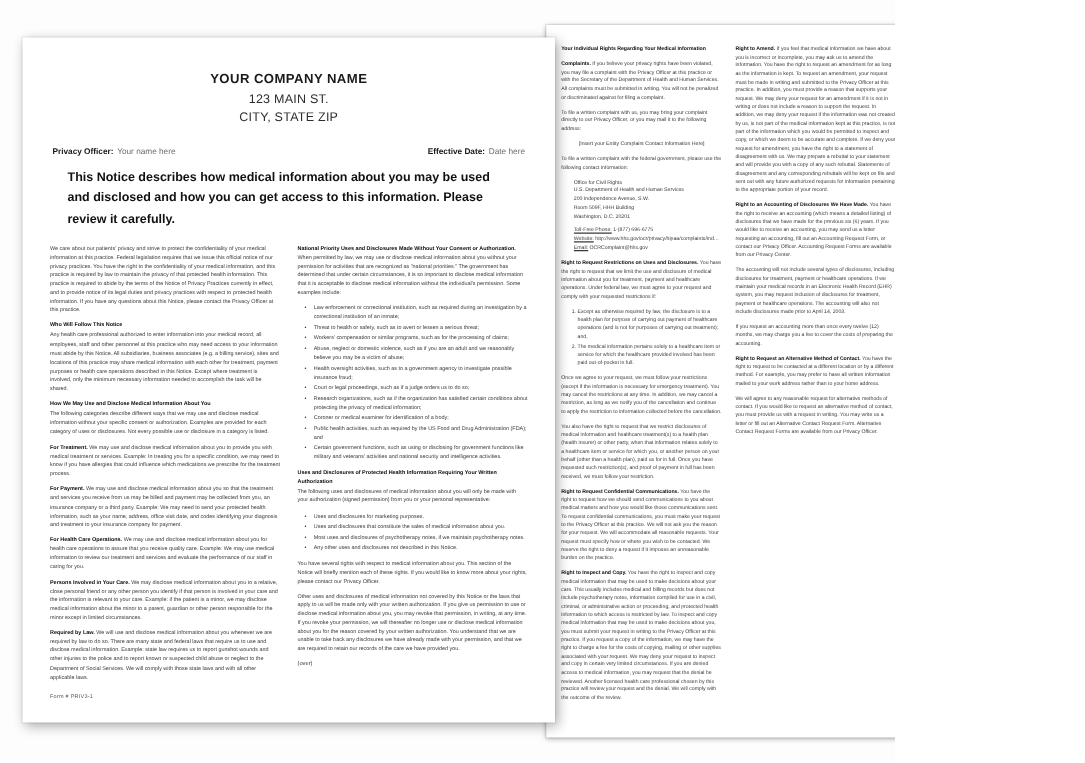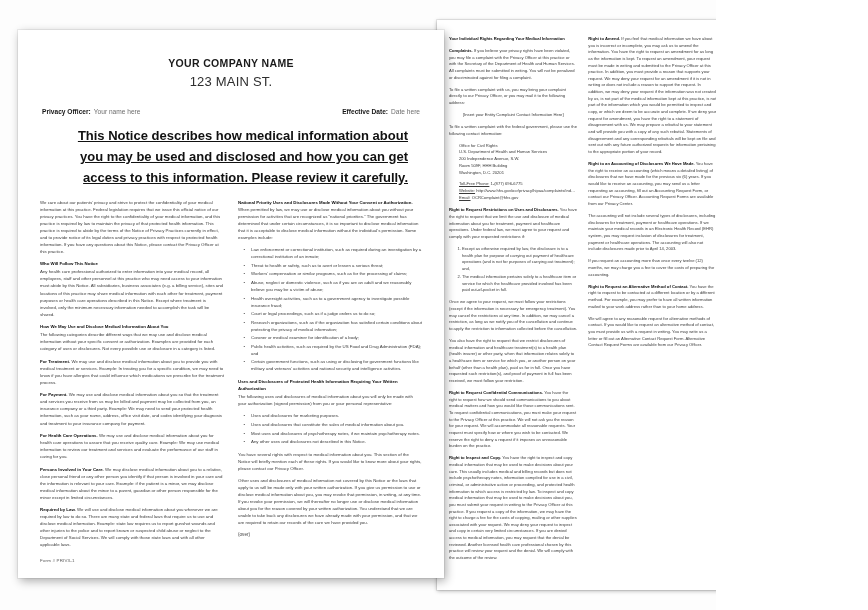--- a/index.html
+++ b/index.html
@@ -36,34 +36,33 @@
     box-shadow: 2px 3px 9px rgba(0,0,0,0.33), 0 0 0 1px rgba(0,0,0,0.06);
     padding: 26px 22px 14px 22px;
   }
 
   
   .co-block { text-align: center; margin-bottom: 16px; }
   .co-name {
     font-size: 10.5px; font-weight: bold; letter-spacing: .35px;
     color: #1a1a1a; line-height: 1.5;
   }
-  .co-line { font-size: 13px; color: #2e2e2e; line-height: 1.52; letter-spacing: .2px; }
+  .co-line { font-size: 10px; color: #2e2e2e; line-height: 1.52; letter-spacing: .2px; }
 
   .meta-row {
     display: flex; justify-content: space-between;
     font-size: 6.6px; margin: 16px 0 10px 0; padding: 0 2px;
   }
   .meta-lab { font-weight: bold; color: #161616; }
   .meta-val { color: #6d6d6d; margin-left: 3px; }
 
   .notice-banner {
-    text-align: right; font-weight: bold;
-    font-size: 13px; line-height: 1.62; color: #111;
+    text-align: left; font-weight: bold;
+    font-size: 10px; line-height: 1.62; color: #111;
     margin: 2px 14px 11px 14px;
-    text-decoration: underline;
   }
 
   
   .cols2 { display: flex; gap: 14px; }
   .cols2 > .col { flex: 1 1 0; min-width: 0; }
   .cols3 { display: flex; gap: 11px; }
   .cols3 > .col { flex: 1 1 0; min-width: 0; }
 
   
   .col p {
@@ -176,20 +175,21 @@
       </div>
 
     </div>
   </div>
 
   <div class="sheet" id="page-front">
 
     <div class="co-block">
       <div class="co-name">YOUR COMPANY NAME</div>
       <div class="co-line">123 MAIN ST.</div>
+      <div class="co-line">CITY, STATE  ZIP</div>
     </div>
 
     <div class="meta-row">
       <div>
         <span class="meta-lab">Privacy Officer:</span><span class="meta-val">Your name here</span>
       </div>
       <div>
         <span class="meta-lab">Effective Date:</span><span class="meta-val">Date here</span>
       </div>
     </div>

